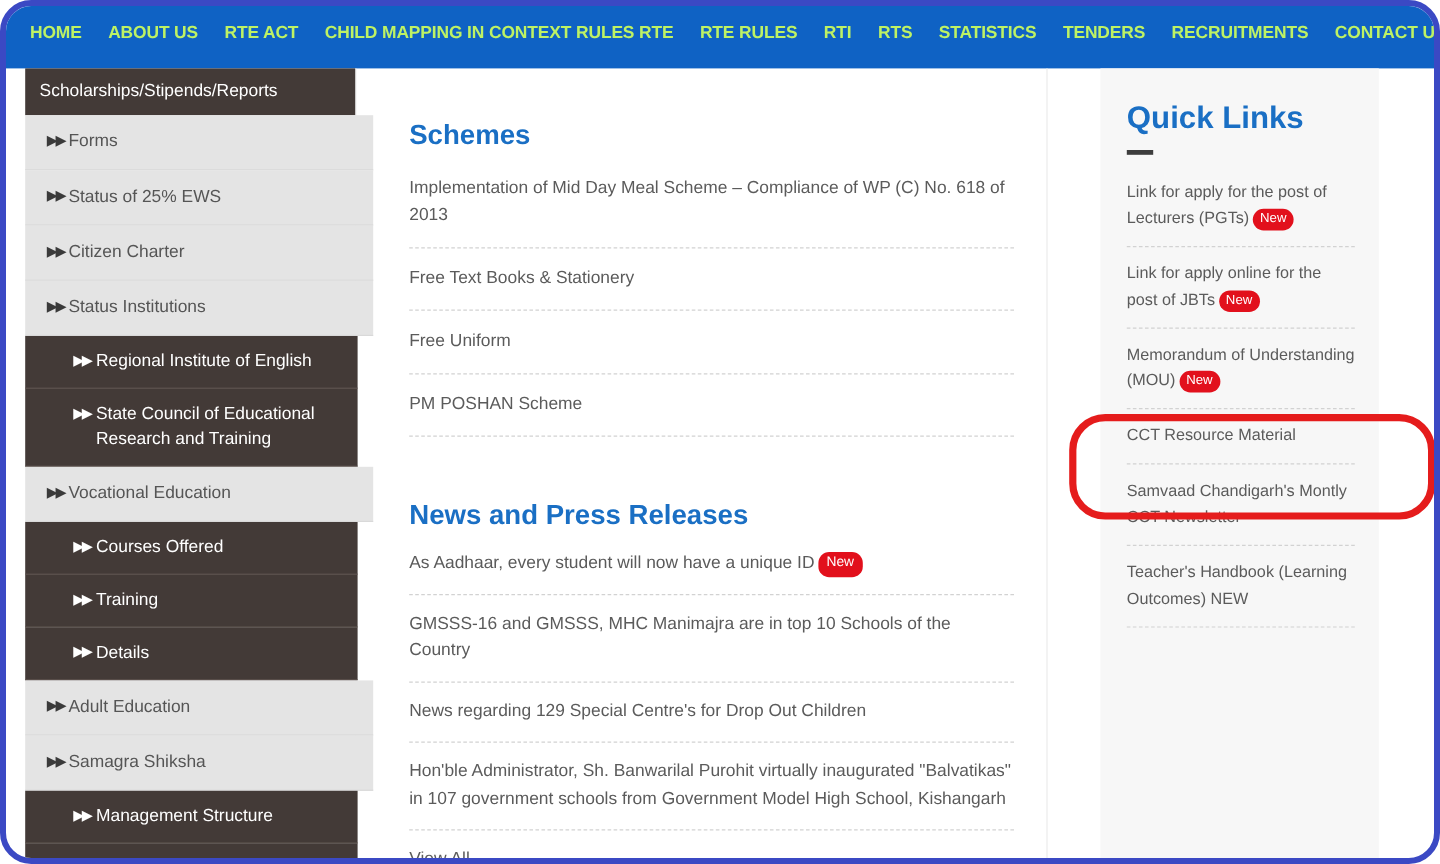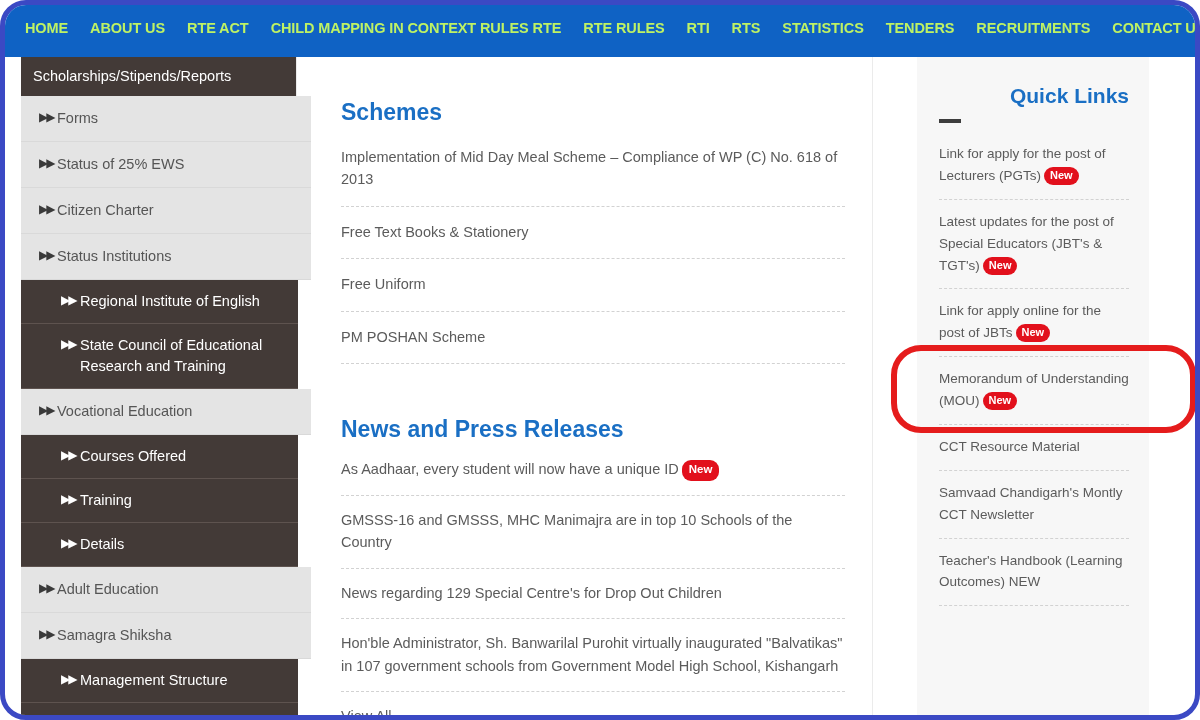--- a/index.html
+++ b/index.html
@@ -136,44 +136,43 @@
   }
   #news-block .content-row { padding: 13px 0 14px 0; }
   .content-row.plain { border-bottom: none; }
 
   
   .badge-new {
     display: inline-block;
     background: #e2101c;
     color: #ffffff;
     font-size: 11.5px;
-    font-weight: bold;
+    font-weight: normal;
     line-height: 1;
     padding: 4px 7px 5px 7px;
     border-radius: 9px;
     vertical-align: 1px;
     margin-left: 3px;
     white-space: nowrap;
   }
 
   
   #quicklinks {
     position: absolute;
     left: 912px; top: 0;
     width: 232px;
     background: #f7f7f7;
     padding: 26px 20px 20px 22px;
     min-height: 668px;
   }
   #ql-title {
     color: #1a6fc4;
-    font-size: 21px;
+    font-size: 26px;
     font-weight: bold;
     line-height: 1.2;
-    text-align: right;
   }
   #ql-rule {
     width: 22px; height: 4px;
     background: #3d3d3d;
     margin: 11px 0 9px 0;
   }
   .ql-row {
     font-size: 13.5px;
     color: #5b5b5b;
     line-height: 1.62;
@@ -303,21 +302,20 @@
         <div class="content-row plain">View All</div>
       </section>
 
     </main>
 
     <aside id="quicklinks">
       <h2 id="ql-title">Quick Links</h2>
       <div id="ql-rule"></div>
       <div id="ql-rows">
           <div class="ql-row"><span>Link for apply for the post of Lecturers (PGTs)</span><span class="badge-new">New</span></div>
-          <div class="ql-row"><span>Latest updates for the post of Special Educators (JBT's &amp; TGT's)</span><span class="badge-new">New</span></div>
           <div class="ql-row"><span>Link for apply online for the post of JBTs</span><span class="badge-new">New</span></div>
           <div class="ql-row"><span>Memorandum of Understanding (MOU)</span><span class="badge-new">New</span></div>
           <div class="ql-row"><span>CCT Resource Material</span></div>
           <div class="ql-row"><span>Samvaad Chandigarh's Montly CCT Newsletter</span></div>
           <div class="ql-row"><span>Teacher's Handbook (Learning Outcomes) NEW</span></div>
         </div>
     </aside>
 
     <div id="annotation"></div>
 

